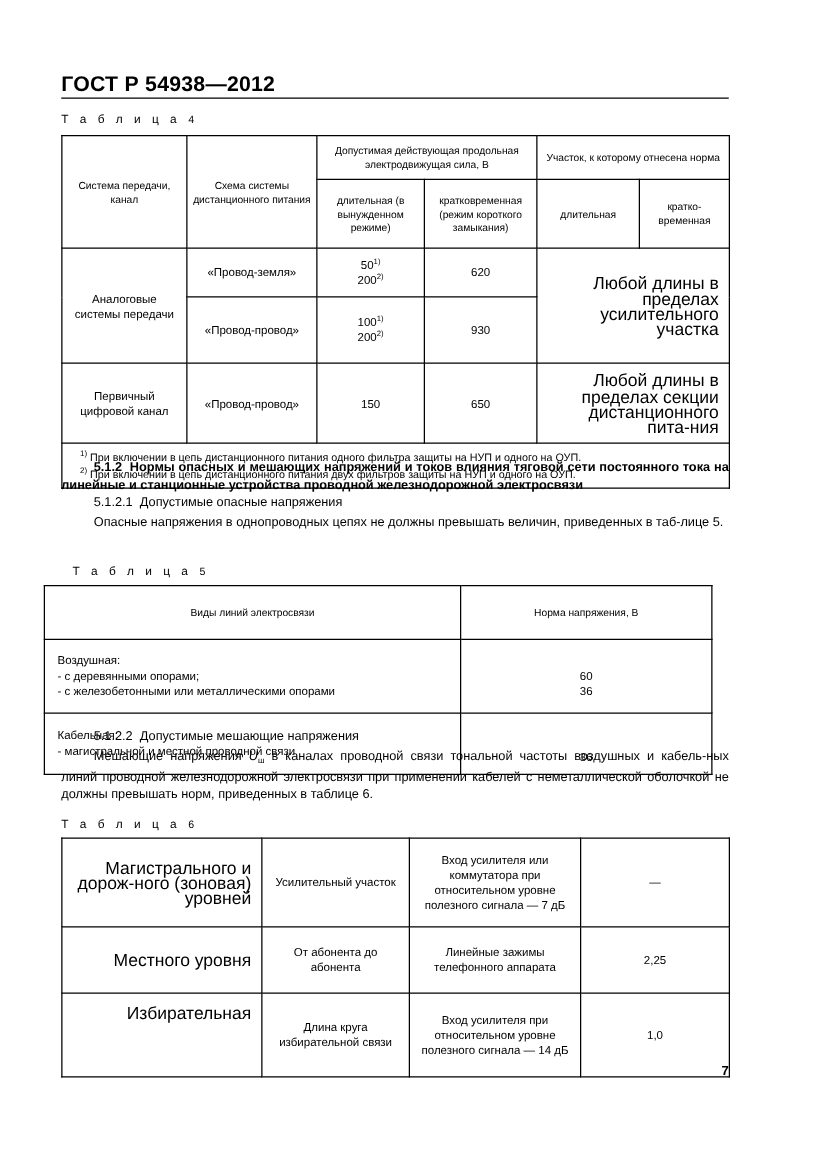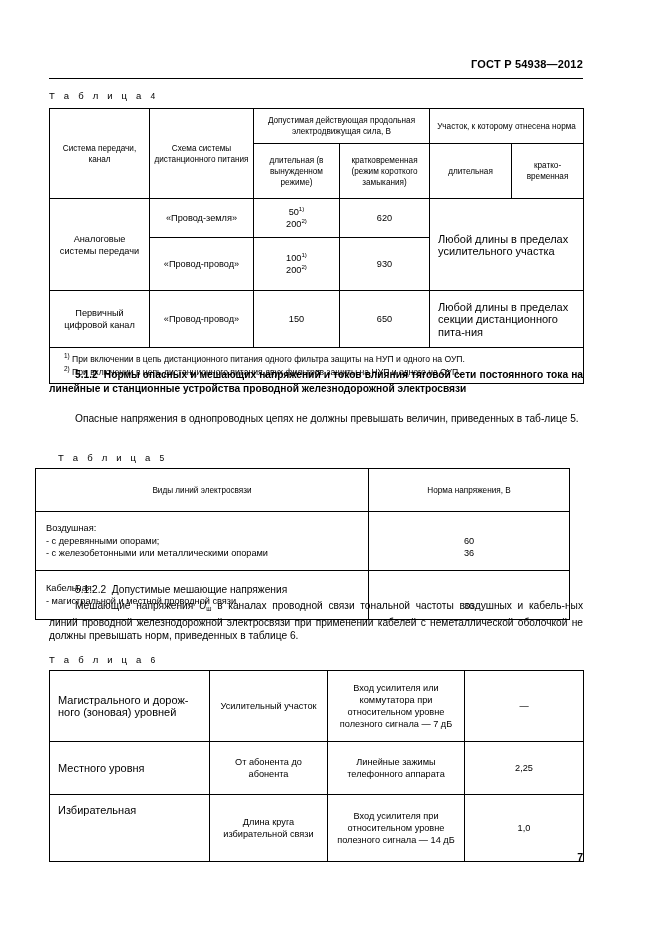--- a/index.html
+++ b/index.html
@@ -22,22 +22,22 @@
     height: 936px;
     overflow: hidden;
   }
 
   
   .hdr {
     position: absolute;
     left: 49px;
     top: 58px;
     width: 534px;
-    text-align: right;
-    font-size: 11px;
+    text-align: left;
+    font-size: 17px;
     font-weight: bold;
     letter-spacing: 0.2px;
   }
   .hdr-rule {
     position: absolute;
     left: 49px;
     top: 78px;
     width: 534px;
     height: 1px;
     background: #000;
@@ -88,23 +88,23 @@
     text-align: center;
     padding: 7px 5px;
   }
   .cl-l {
     font-size: 9.2px;
     line-height: 12.6px;
     text-align: left;
     padding: 7px 5px 7px 10px;
   }
   .cl-j {
-    font-size: 11px;
+    font-size: 14px;
     line-height: 12.2px;
-    text-align: left;
+    text-align: right;
     padding: 7px 8px;
   }
   sup {
     font-size: 6.2px;
     vertical-align: super;
     line-height: 0;
   }
   .notes {
     font-size: 8.6px;
     line-height: 12.4px;
@@ -203,20 +203,23 @@
         </tr>
       </tbody>
     </table>
   </div>
 
   <div class="blk para bold indent" style="left:49px; top:368px; width:534px;">
     <span>5.1.2</span>&nbsp;
     <span>Нормы опасных и мешающих напряжений и токов влияния тяговой сети постоянного тока на линейные и станционные устройства проводной железнодорожной электросвязи</span>
   </div>
 
+  <div class="blk para indent" style="left:49px; top:396px; width:534px;">
+    <span>5.1.2.1</span>&nbsp;&nbsp;<span>Допустимые опасные напряжения</span>
+  </div>
 
   <div class="blk para indent" style="left:49px; top:412px; width:534px;">Опасные напряжения в однопроводных цепях не должны превышать величин, приведенных в таб-лице 5.</div>
 
   <div class="blk tbl-cap" style="left:58px; top:452px;">
     <span>Т а б л и ц а</span><span class="num" style="padding-left:6px;">5</span>
   </div>
 
   <div class="blk" style="left:35px; top:468px;">
     <table>
       <colgroup>

